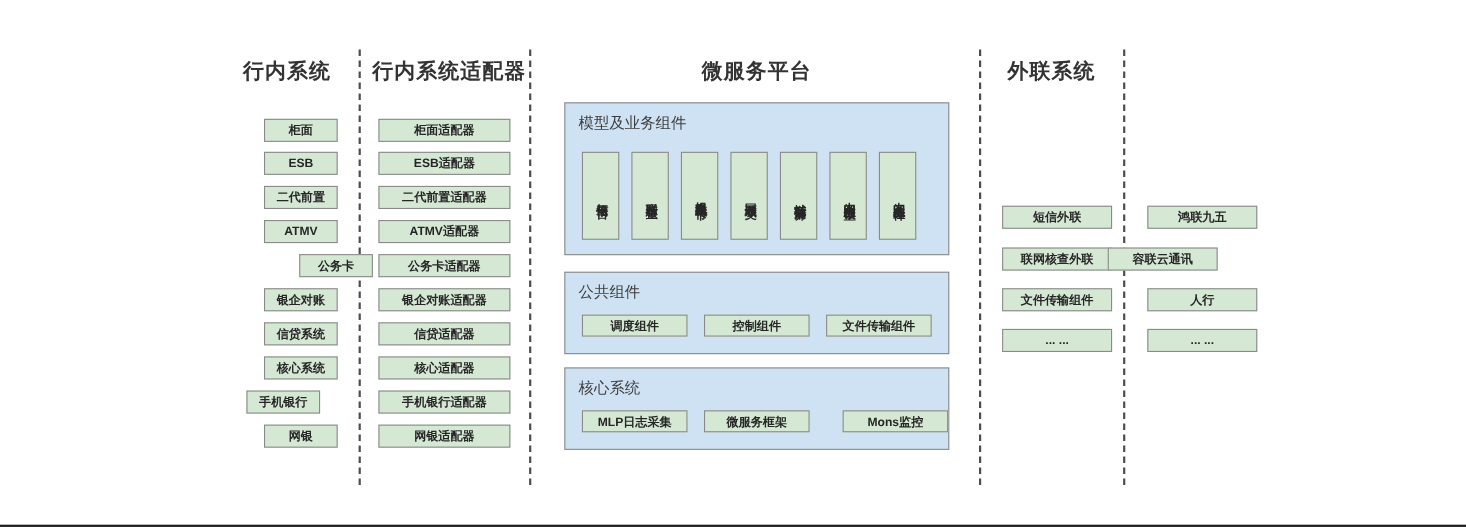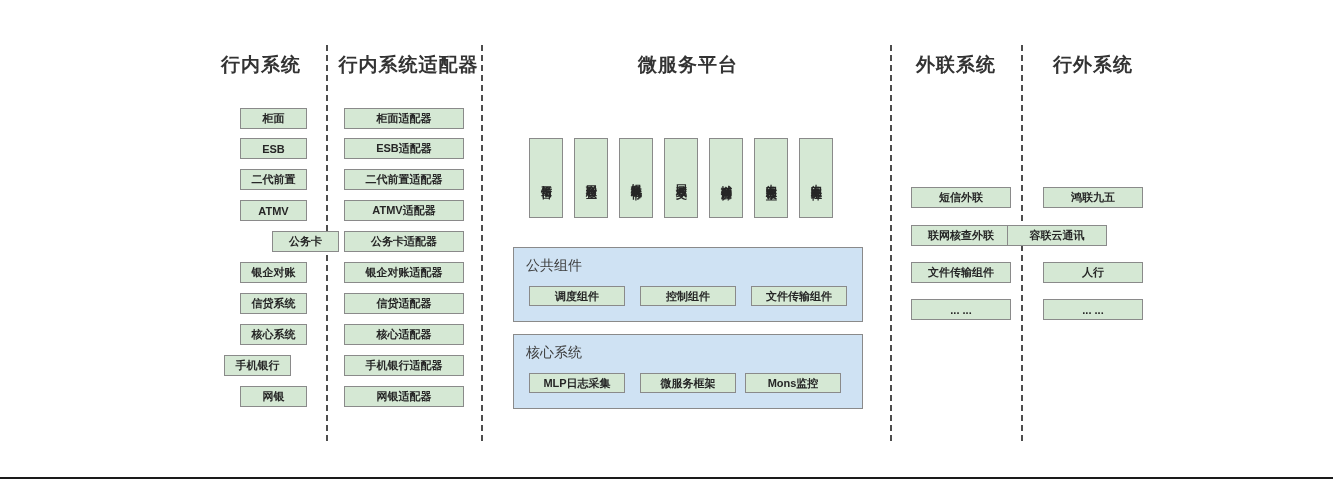--- a/index.html
+++ b/index.html
@@ -98,21 +98,20 @@
 
   <div class="sep" style="left:326px;"></div>
   <div class="sep" style="left:481px;"></div>
   <div class="sep" style="left:890px;"></div>
   <div class="sep" style="left:1021px;"></div>
 
   <div class="col-title" style="left:196px; top:52px; width:130px;">行内系统</div>
   <div class="col-title" style="left:336px; top:52px; width:145px;">行内系统适配器</div>
   <div class="col-title" style="left:513px; top:52px; width:350px;">微服务平台</div>
   <div class="col-title" style="left:896px; top:52px; width:120px;">外联系统</div>
-  <div class="col-title" style="left:1028px; top:52px; width:130px;">行外系统</div>
 
   <div class="node" style="left:240px; top:108px; width:67px; height:21px;">柜面</div>
   <div class="node" style="left:240px; top:138px; width:67px; height:21px;">ESB</div>
   <div class="node" style="left:240px; top:169px; width:67px; height:21px;">二代前置</div>
   <div class="node" style="left:240px; top:200px; width:67px; height:21px;">ATMV</div>
   <div class="node" style="left:240px; top:231px; width:67px; height:21px;margin-left:32px;">公务卡</div>
   <div class="node" style="left:240px; top:262px; width:67px; height:21px;">银企对账</div>
   <div class="node" style="left:240px; top:293px; width:67px; height:21px;">信贷系统</div>
   <div class="node" style="left:240px; top:324px; width:67px; height:21px;">核心系统</div>
   <div class="node" style="left:224px; top:355px; width:67px; height:21px;">手机银行</div>
@@ -122,41 +121,44 @@
   <div class="node" style="left:344px; top:138px; width:120px; height:21px;">ESB适配器</div>
   <div class="node" style="left:344px; top:169px; width:120px; height:21px;">二代前置适配器</div>
   <div class="node" style="left:344px; top:200px; width:120px; height:21px;">ATMV适配器</div>
   <div class="node" style="left:344px; top:231px; width:120px; height:21px;">公务卡适配器</div>
   <div class="node" style="left:344px; top:262px; width:120px; height:21px;">银企对账适配器</div>
   <div class="node" style="left:344px; top:293px; width:120px; height:21px;">信贷适配器</div>
   <div class="node" style="left:344px; top:324px; width:120px; height:21px;">核心适配器</div>
   <div class="node" style="left:344px; top:355px; width:120px; height:21px;">手机银行适配器</div>
   <div class="node" style="left:344px; top:386px; width:120px; height:21px;">网银适配器</div>
 
+  <div class="panel" style="left:513px; top:93px; width:350px; height:139px;">
+    <div class="panel-label">模型及业务组件</div>
+  </div>
   <div class="node vertical" style="left:529px; top:138px; width:34px; height:80px;">短信平台</div>
   <div class="node vertical" style="left:574px; top:138px; width:34px; height:80px;">联网核查</div>
   <div class="node vertical" style="left:619px; top:138px; width:34px; height:80px;">银联及银行卡</div>
   <div class="node vertical" style="left:664px; top:138px; width:34px; height:80px;">同城票交</div>
   <div class="node vertical" style="left:709px; top:138px; width:34px; height:80px;">城商行清算</div>
   <div class="node vertical" style="left:754px; top:138px; width:34px; height:80px;">中间业务模型</div>
   <div class="node vertical" style="left:799px; top:138px; width:34px; height:80px;">中间业务组件</div>
 
   <div class="panel" style="left:513px; top:247px; width:350px; height:75px;">
     <div class="panel-label">公共组件</div>
   </div>
   <div class="node" style="left:529px; top:286px; width:96px; height:20px;">调度组件</div>
   <div class="node" style="left:640px; top:286px; width:96px; height:20px;">控制组件</div>
   <div class="node" style="left:751px; top:286px; width:96px; height:20px;">文件传输组件</div>
 
   <div class="panel" style="left:513px; top:334px; width:350px; height:75px;">
     <div class="panel-label">核心系统</div>
   </div>
   <div class="node" style="left:529px; top:373px; width:96px; height:20px;">MLP日志采集</div>
   <div class="node" style="left:640px; top:373px; width:96px; height:20px;">微服务框架</div>
-  <div class="node" style="left:745px; top:373px; width:96px; height:20px;">Mons监控</div>
+  <div class="node" style="left:766px; top:373px; width:96px; height:20px;">Mons监控</div>
 
   <div class="node" style="left:911px; top:187px; width:100px; height:21px;">短信外联</div>
   <div class="node" style="left:911px; top:225px; width:100px; height:21px;">联网核查外联</div>
   <div class="node" style="left:911px; top:262px; width:100px; height:21px;">文件传输组件</div>
   <div class="node" style="left:911px; top:299px; width:100px; height:21px;">... ...</div>
 
   <div class="node" style="left:1043px; top:187px; width:100px; height:21px;">鸿联九五</div>
   <div class="node" style="left:1007px; top:225px; width:100px; height:21px;">容联云通讯</div>
   <div class="node" style="left:1043px; top:262px; width:100px; height:21px;">人行</div>
   <div class="node" style="left:1043px; top:299px; width:100px; height:21px;">... ...</div>

